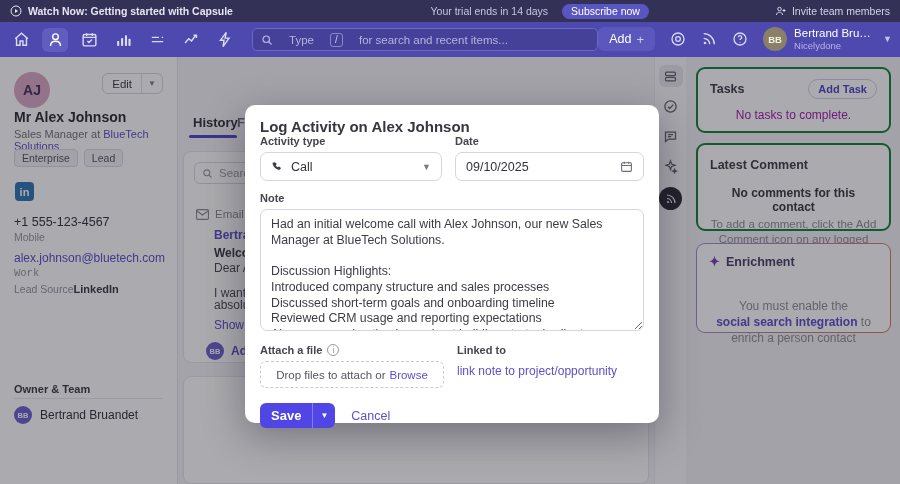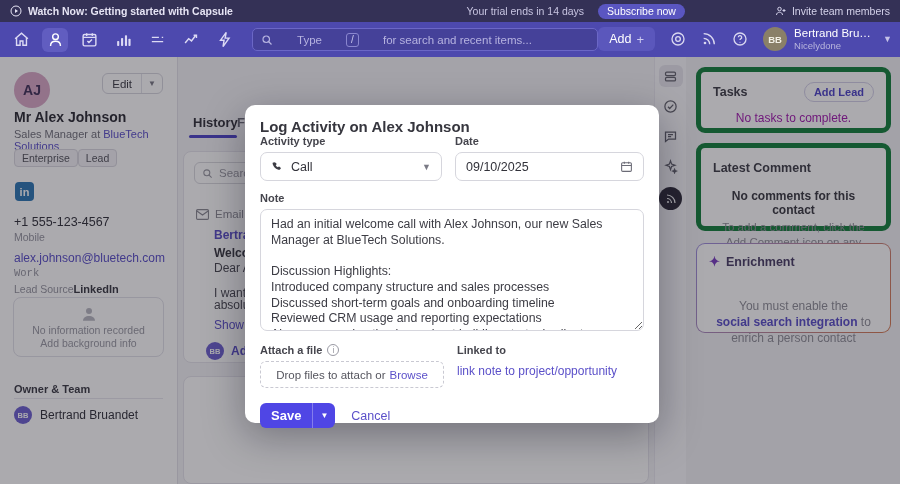--- a/index.html
+++ b/index.html
@@ -4,29 +4,29 @@
 <style>
   * { margin:0; padding:0; box-sizing:border-box; }
   html,body { width:900px; height:484px; overflow:hidden; font-family:"Liberation Sans", sans-serif; background:#fff; }
   svg { display:block; }
 
   
   .topbar { position:absolute; left:0; top:0; width:900px; height:22px; background:#343156; display:flex; align-items:center; padding:0 10px; gap:6px; z-index:20; }
   .topbar .watch { display:flex; align-items:center; gap:6px; color:#e6e4f4; font-size:10.5px; font-weight:700; }
   .topbar .spacer { flex:1; }
   .topbar .trial { color:#c7c4e0; font-size:10.5px; margin-right:8px; }
-  .pill-subscribe { background:#5a56c1; color:#fff; font-size:10.5px; border:none; border-radius:9px; height:15px; padding:0 9px; line-height:15px; margin-right:84px; }
+  .pill-subscribe { background:#5a56c1; color:#fff; font-size:10.5px; border:none; border-radius:9px; height:15px; padding:0 9px; line-height:15px; margin-right:120px; }
   .topbar .invite { display:flex; align-items:center; gap:5px; color:#d4d2ea; font-size:10.5px; }
 
   
   .navbar { position:absolute; left:0; top:22px; width:900px; height:35px; background:#4d49ae; display:flex; align-items:center; padding:0 8px; z-index:20; }
   .nav-icons { display:flex; align-items:center; gap:8px; }
   .nav-ico { width:26px; height:24px; display:flex; align-items:center; justify-content:center; color:#dcdaf4; border-radius:6px; }
   .nav-ico.active { background:#615dc0; color:#fff; }
-  .nav-search { margin-left:14px; width:430px; height:23px; background:#454199; border:1px solid #6p; border:1px solid #6b67c6; border-radius:5px; display:flex; align-items:center; padding:0 8px; gap:24px; color:#b6b3e0; font-size:11.5px; }
+  .nav-search { margin-left:14px; width:430px; height:23px; background:#454199; border:1px solid #6p; border:1px solid #6b67c6; border-radius:5px; display:flex; align-items:center; padding:0 8px; gap:16px; color:#b6b3e0; font-size:11.5px; }
   .slash-key { border:1px solid #8a86cf; border-radius:3px; width:13px; height:14px; display:flex; align-items:center; justify-content:center; font-size:10px; color:#c9c6ec; }
   .nav-right { margin-left:auto; display:flex; align-items:center; gap:15px; }
   .btn-add { background:#5b57bc; color:#fff; border:none; border-radius:6px; height:24px; padding:0 11px; font-size:12.5px; display:flex; align-items:center; gap:5px; }
   .btn-add .plus { font-size:13px; color:#cfcdf1; }
   .nav-util { color:#d9d7f0; display:flex; align-items:center; }
   .user-chip { display:flex; align-items:center; gap:7px; }
   .user-avatar { width:24px; height:24px; border-radius:50%; background:#8a8068; color:#f2efe4; font-size:9.5px; font-weight:700; display:flex; align-items:center; justify-content:center; }
   .user-meta { display:flex; flex-direction:column; line-height:1.15; }
   .user-name { color:#fff; font-size:11.5px; max-width:78px; white-space:nowrap; overflow:hidden; text-overflow:ellipsis; }
   .user-org { color:#b9b6dd; font-size:9.5px; }
@@ -36,21 +36,21 @@
   .content { position:absolute; left:0; top:57px; width:900px; height:427px; background:#f5f4f7; }
 
   .left-panel { position:absolute; left:0; top:0; width:178px; height:427px; background:#fff; border-right:1px solid #e3e2ea; }
   .aj-avatar { position:absolute; left:14px; top:15px; width:36px; height:36px; border-radius:50%; background:#d9a9c7; color:#43325a; font-size:14px; font-weight:600; display:flex; align-items:center; justify-content:center; }
   .edit-btn { position:absolute; right:14px; top:16px; height:21px; display:flex; align-items:stretch; border:1px solid #d7d6df; border-radius:6px; background:#fff; overflow:hidden; }
   .edit-btn .lbl { font-size:11.5px; color:#3e3e47; padding:0 9px; display:flex; align-items:center; }
   .edit-btn .dd { border-left:1px solid #e2e1e9; padding:0 6px; display:flex; align-items:center; color:#7a7a85; font-size:8px; }
   .c-name { position:absolute; left:14px; top:52px; font-size:14px; font-weight:700; color:#2c2c35; }
   .c-role { position:absolute; left:14px; top:71px; font-size:11px; color:#72727c; }
   .c-role a { color:#5b50c9; text-decoration:none; }
-  .tags { position:absolute; left:14px; top:92px; display:flex; }
+  .tags { position:absolute; left:14px; top:92px; display:flex; gap:6px; }
   .tag { border:1px solid #d9d8e0; background:#f4f3f7; color:#55555e; font-size:10.5px; border-radius:4px; padding:2px 7px; }
   .li-badge { position:absolute; left:15px; top:125px; width:19px; height:19px; background:#2e77b5; border-radius:4px; color:#fff; font-size:11px; font-weight:700; display:flex; align-items:center; justify-content:center; }
   .c-phone { position:absolute; left:14px; top:158px; font-size:12.5px; color:#33333c; }
   .c-phone-type { position:absolute; left:14px; top:174px; font-size:10.5px; color:#9595a0; }
   .c-email { position:absolute; left:14px; top:194px; font-size:12px; color:#5b50c9; text-decoration:none; }
   .c-email-type { position:absolute; left:14px; top:210px; font-size:10.5px; color:#9595a0;font-family:Liberation Mono, monospace; }
   .lead-src { position:absolute; left:14px; top:226px; font-size:10.5px; color:#9595a0; }
   .lead-src b { color:#3a3a44; font-size:11px; }
   .info-box { position:absolute; left:13px; top:240px; width:151px; height:60px; border:1px solid #e2e1e9; border-radius:8px; display:flex; flex-direction:column; align-items:center; justify-content:center; gap:1px; color:#9a9aa4; }
   .info-box .t { font-size:10.5px; }
@@ -78,21 +78,21 @@
   .card2 { position:absolute; left:4px; top:319px; width:466px; height:108px; background:#fff; border:1px solid #e6e5ec; border-radius:8px; }
 
   
   .rail { position:absolute; left:654px; top:0; width:32px; height:427px; background:#fbfbfd; border-left:1px solid #ebeaf1; display:flex; flex-direction:column; align-items:center; padding-top:8px; gap:8px; }
   .rail-ico { width:24px; height:22px; display:flex; align-items:center; justify-content:center; color:#63636e; border-radius:6px; }
   .rail-ico.sel { background:#e8e7ee; }
   .rail-dark { width:23px; height:23px; border-radius:50%; background:#2f2d3a; display:flex; align-items:center; justify-content:center; color:#fff; margin-top:2px; }
 
   
   .sidebar { position:absolute; left:686px; top:0; width:214px; height:427px; background:#f3f2f6; }
-  .sb-card { position:absolute; left:10px; width:195px; background:#fff; border:5px solid #15803d; border-radius:9px; padding:10px 12px; }
+  .sb-card { position:absolute; left:10px; width:195px; background:#fff; border:2px solid #15803d; border-radius:9px; padding:10px 12px; }
   .sb-tasks { top:10px; height:66px; }
   .sb-head { display:flex; align-items:center; justify-content:space-between; }
   .sb-title { font-size:12.5px; font-weight:700; color:#3f3f48; }
   .btn-addtask { background:#fff; border:1px solid #d3d0e8; border-radius:11px; height:20px; padding:0 9px; font-size:11px; font-weight:600; color:#4f46c8; }
   .sb-empty { text-align:center; font-size:12px; color:#a21caf; margin-top:9px; }
   .sb-comment { top:86px; height:88px; }
   .sb-c-title { font-size:12px; font-weight:700; color:#3a3a42; text-align:center; margin-top:13px; }
   .sb-c-body { font-size:11.5px; color:#8f8f98; text-align:center; margin-top:3px; line-height:1.3; }
   .sb-enrich { top:186px; height:90px; border:1px solid transparent; background:linear-gradient(#fff,#fff) padding-box, linear-gradient(120deg,#9d8fe0,#d77b52) border-box; }
   .en-head { display:flex; align-items:center; gap:6px; font-size:12.5px; font-weight:700; color:#4a3f66; }
@@ -259,30 +259,20 @@
       <span class="tag">Lead</span>
     </div>
     <div class="li-badge">in</div>
     <div class="c-phone">+1 555-123-4567</div>
     <div class="c-phone-type">Mobile</div>
     <a class="c-email" href="#">alex.johnson@bluetech.com</a>
     <div class="c-email-type">Work</div>
     <div class="lead-src">
       <span>Lead Source</span><b>LinkedIn</b>
     </div>
-    <div class="info-box">
-      <span>
-        <svg width="18" height="18" viewBox="0 0 24 24" fill="#b9b9c2">
-            <circle cx="12" cy="8" r="4"></circle>
-            <path d="M4 21c0-4 3.6-6.5 8-6.5s8 2.5 8 6.5z"></path>
-          </svg>
-      </span>
-      <span class="t">No information recorded</span>
-      <span class="t">Add background info</span>
-    </div>
     <div class="owner-h">Owner &amp; Team</div>
     <div class="owner-div"></div>
     <div class="owner-row">
       <span class="bb-avatar">BB</span>
       <span class="owner-name">Bertrand Bruandet</span>
     </div>
   </div>
 
   <div class="main">
     <span class="tab t1">History</span>
@@ -351,21 +341,21 @@
           <circle cx="6" cy="18" r="2" fill="#fff" stroke="none"></circle>
           <path d="M4 11a9 9 0 0 1 9 9M4 4a16 16 0 0 1 16 16"></path>
         </svg>
     </span>
   </div>
 
   <div class="sidebar">
     <div class="sb-card sb-tasks">
       <div class="sb-head">
         <span class="sb-title">Tasks</span>
-        <button class="btn-addtask">Add Lead</button>
+        <button class="btn-addtask">Add Task</button>
       </div>
       <div class="sb-empty">No tasks to complete.</div>
     </div>
     <div class="sb-card sb-comment">
       <span class="sb-title">Latest Comment</span>
       <div class="sb-c-title">No comments for this contact</div>
       <div class="sb-c-body">To add a comment, click the Add Comment icon on any logged activity</div>
     </div>
     <div class="sb-card sb-enrich">
       <div class="en-head">

